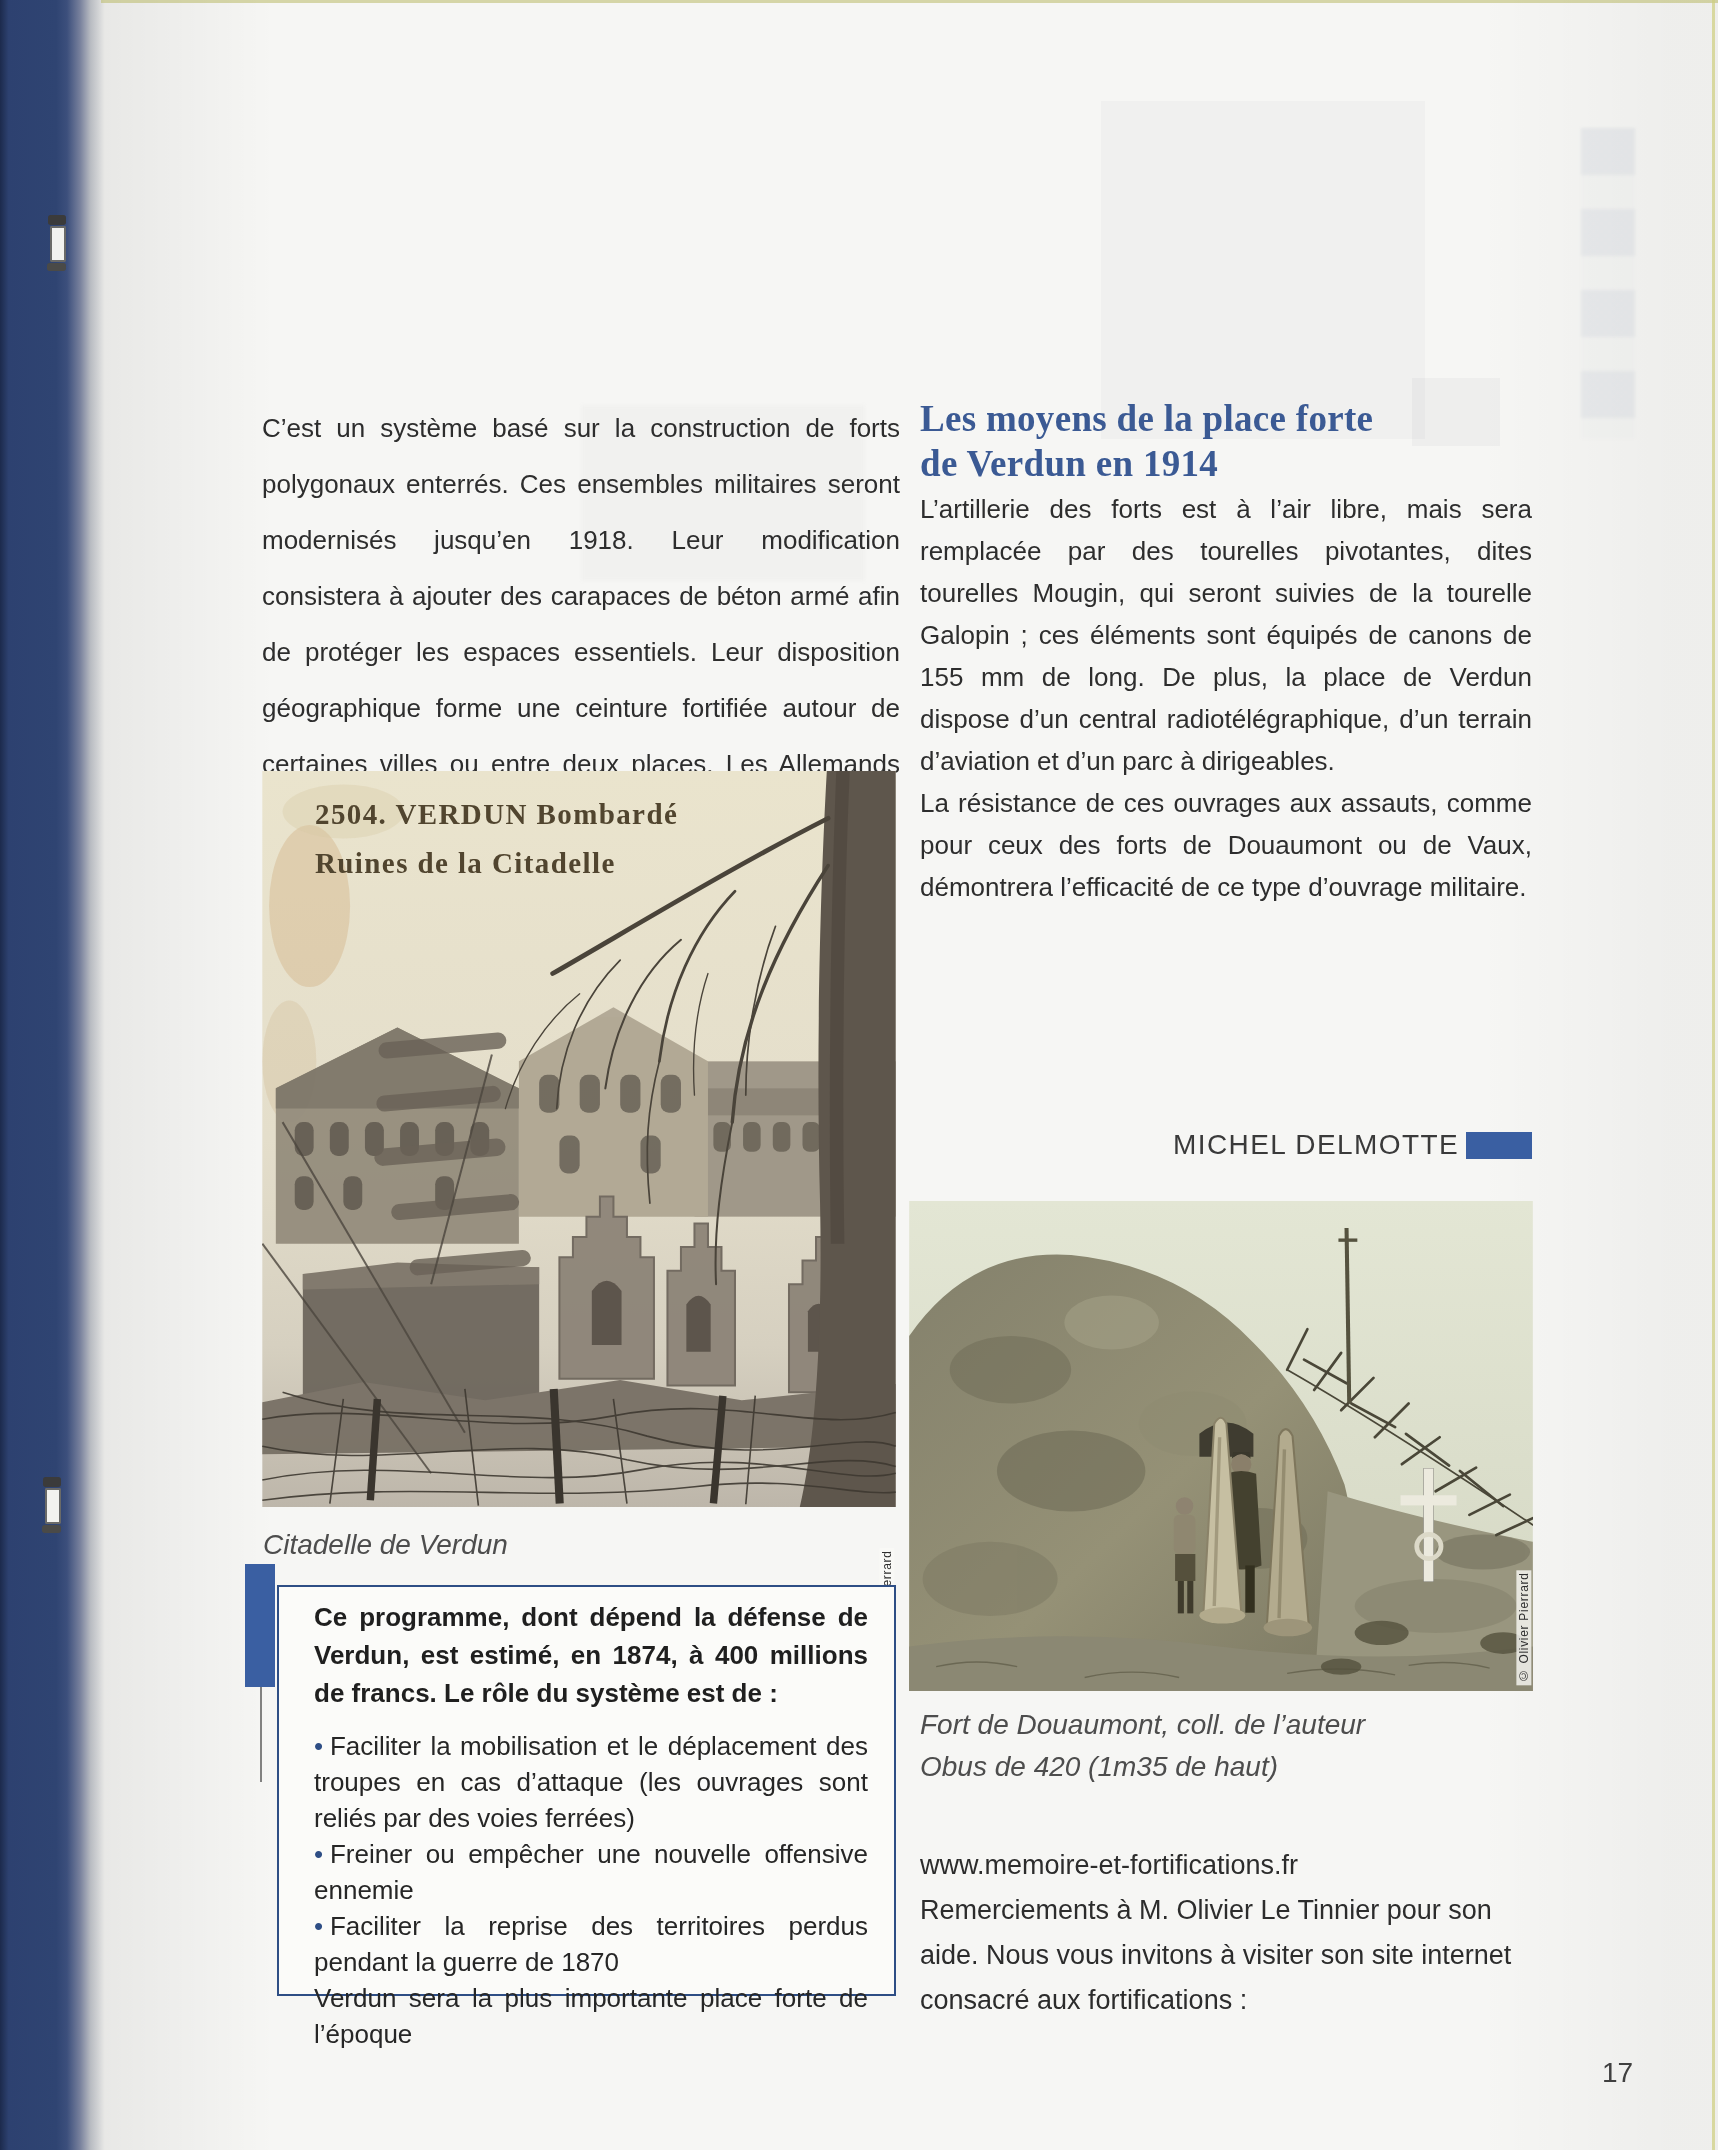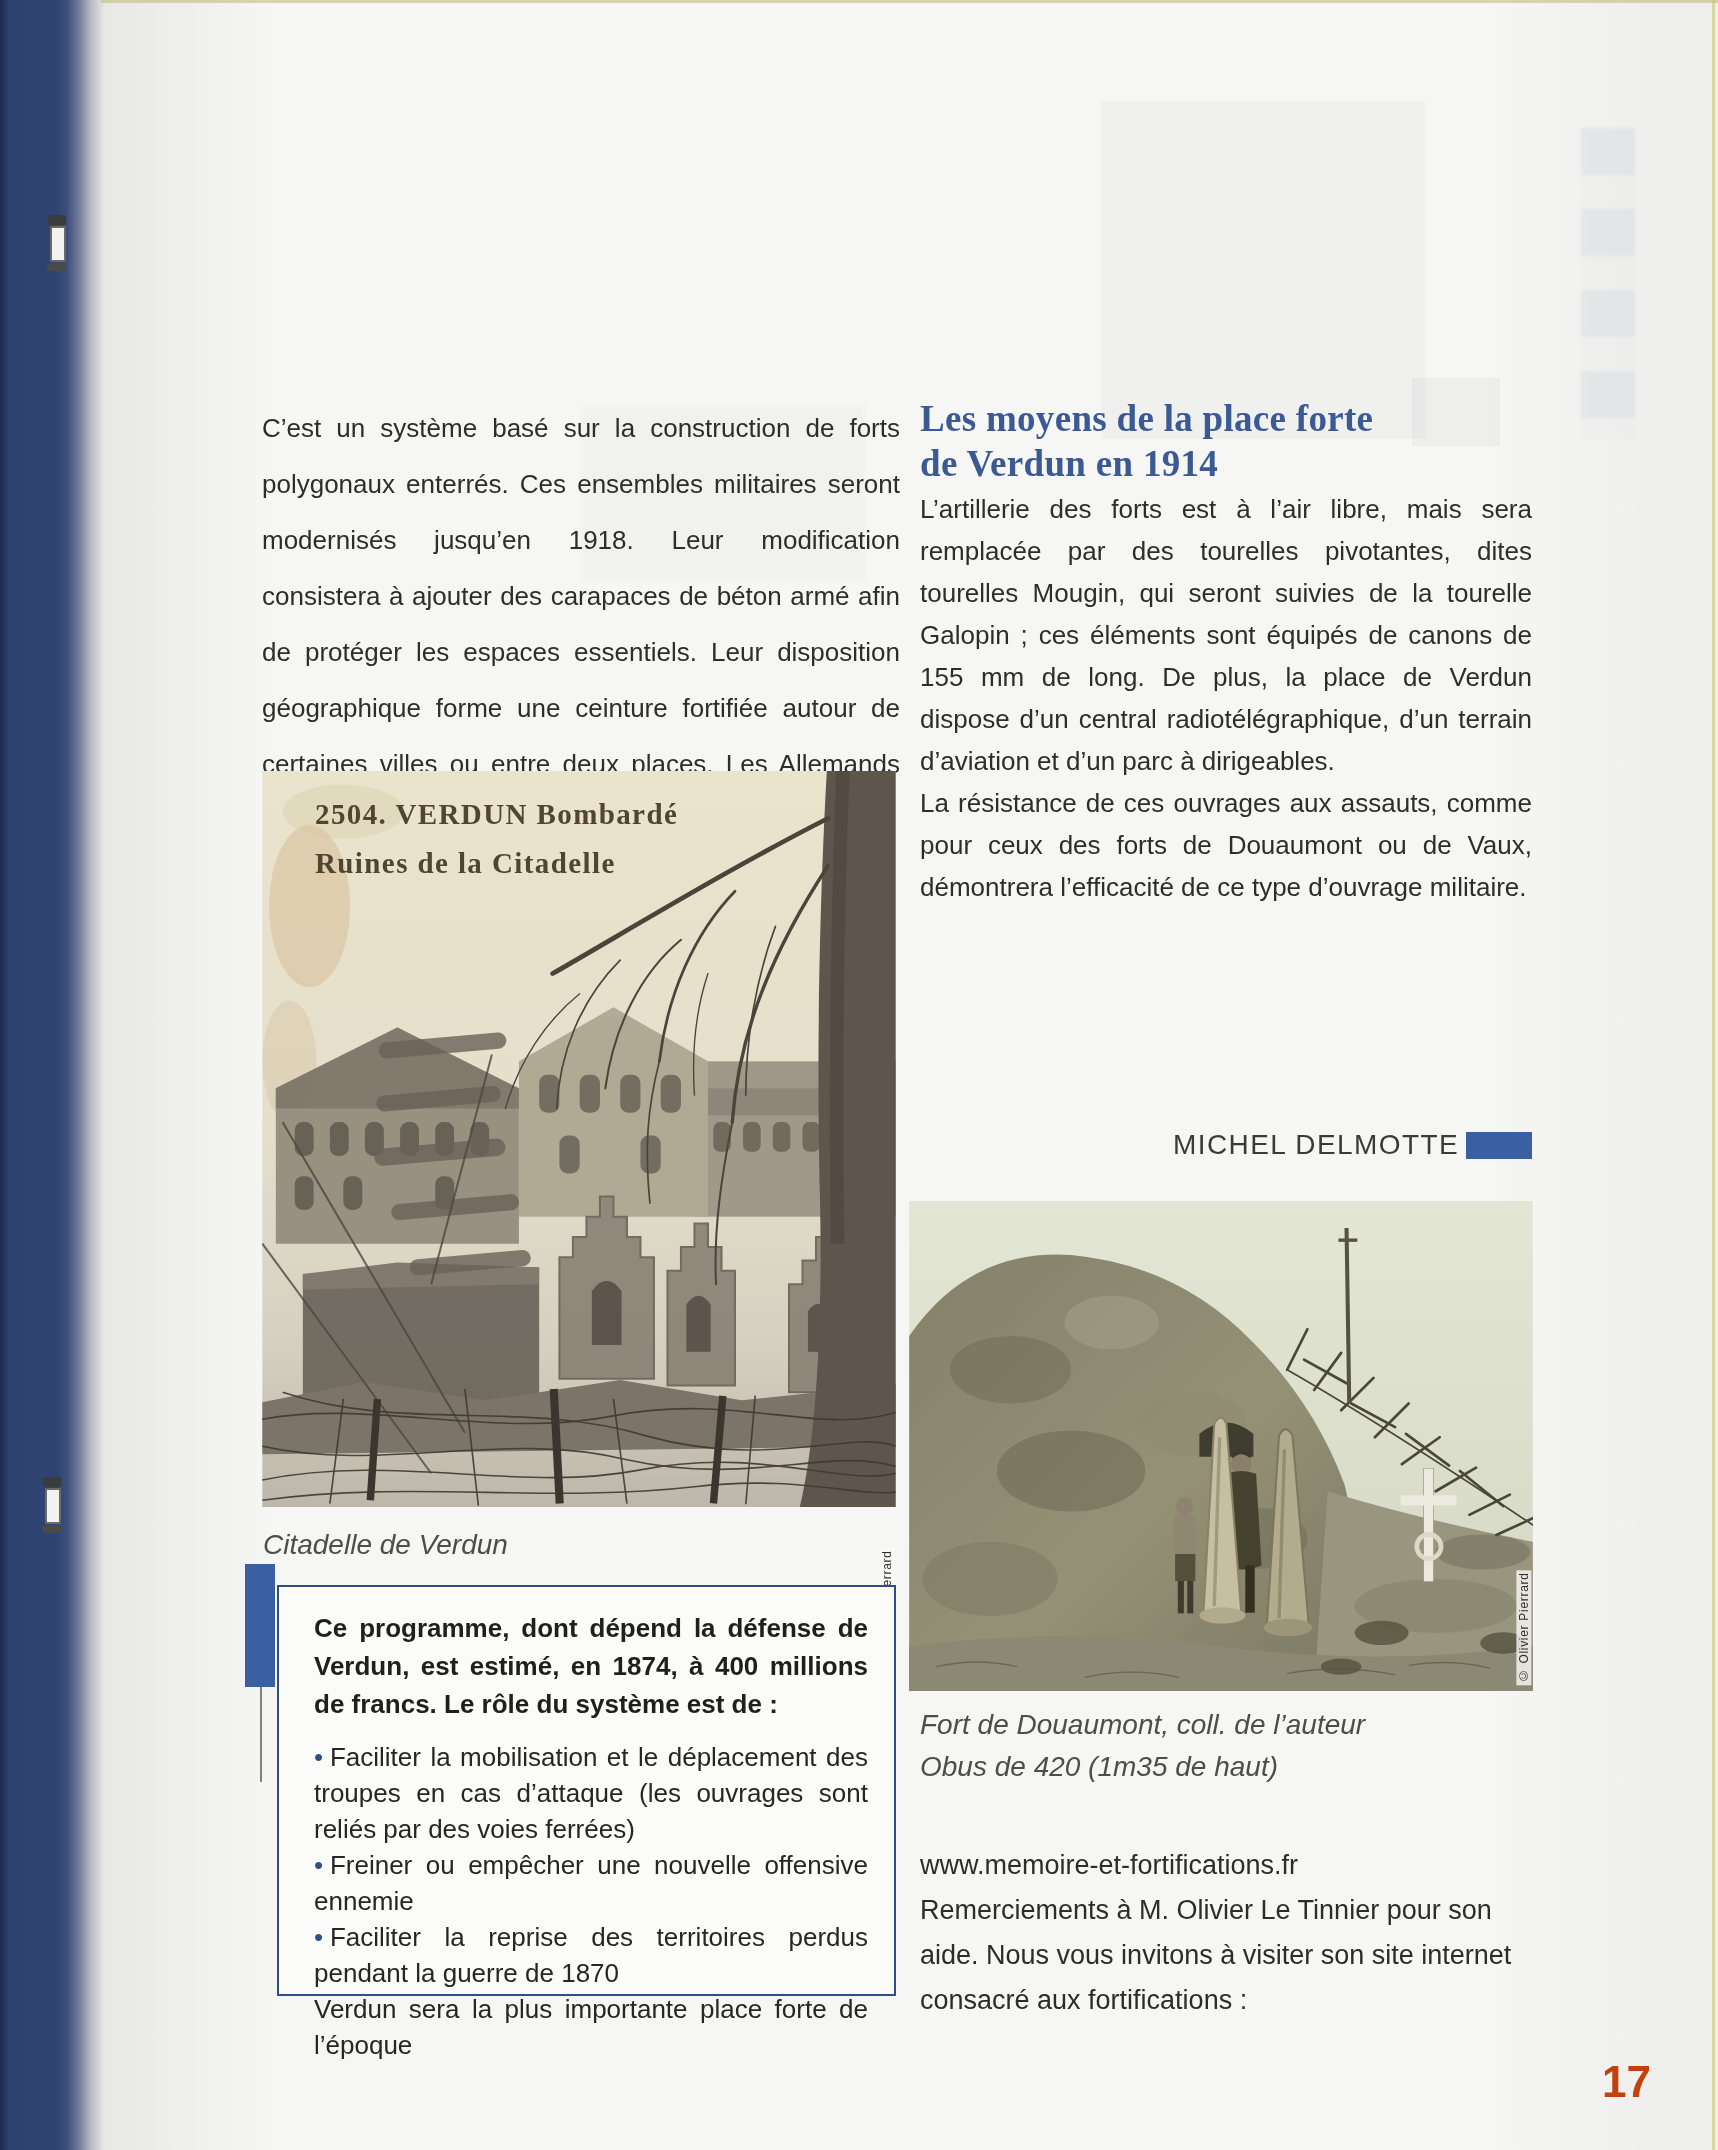--- a/index.html
+++ b/index.html
@@ -41,26 +41,26 @@
   
   .photo{position:absolute;overflow:hidden;}
   .credit{position:absolute;right:1.4px;bottom:5.4px;writing-mode:vertical-rl;transform:rotate(180deg);
           font-size:12px;color:#2e2e2e;background:rgba(250,250,246,.8);padding:2.7px 0.7px;letter-spacing:0.7px;}
   .pc-title{position:absolute;font-family:"Liberation Serif",serif;font-weight:bold;
             color:#51452f;letter-spacing:1.4px;font-size:29px;}
   
   .infobox-tab{position:absolute;left:245px;top:1564px;width:30px;height:123px;background:#3a5fa2;}
   .infobox-line{position:absolute;left:260px;top:1687px;width:2px;height:95px;background:#333;opacity:.6;}
   .infobox{position:absolute;left:277px;top:1585px;width:619px;height:411px;box-sizing:border-box;
-           border:2.7px solid #2e4e85;background:#fbfbf9;padding:22px 26px 0 35px;}
+           border:2.7px solid #2e4e85;background:#fbfbf9;padding:11px 26px 0 35px;}
   .infobox .intro{font-weight:bold;font-size:26px;line-height:38px;text-align:justify;color:#1f1f1f;margin:0 0 16px 0;}
   .infobox .bullets{font-size:26px;line-height:36px;text-align:justify;color:#262626;}
   .infobox .dot{color:#2e4e85;margin-right:6.8px;}
   .ack{position:absolute;font-size:27px;line-height:45px;color:#2c2c2c;}
-  .pagenum{position:absolute;left:1602px;top:2057px;font-size:44px;font-weight:bold;color:#c2410c;}
+  .pagenum{position:absolute;left:1602px;top:2057px;font-size:28px;font-weight:normal;color:#404040;}
 </style>
 </head>
 <body>
 
 <div id="page">
 
   <div class="spine"></div>
   <div class="staple" style="left:47px;top:215px;">
     <div class="s-top"></div>
       <div class="s-bar"></div>

